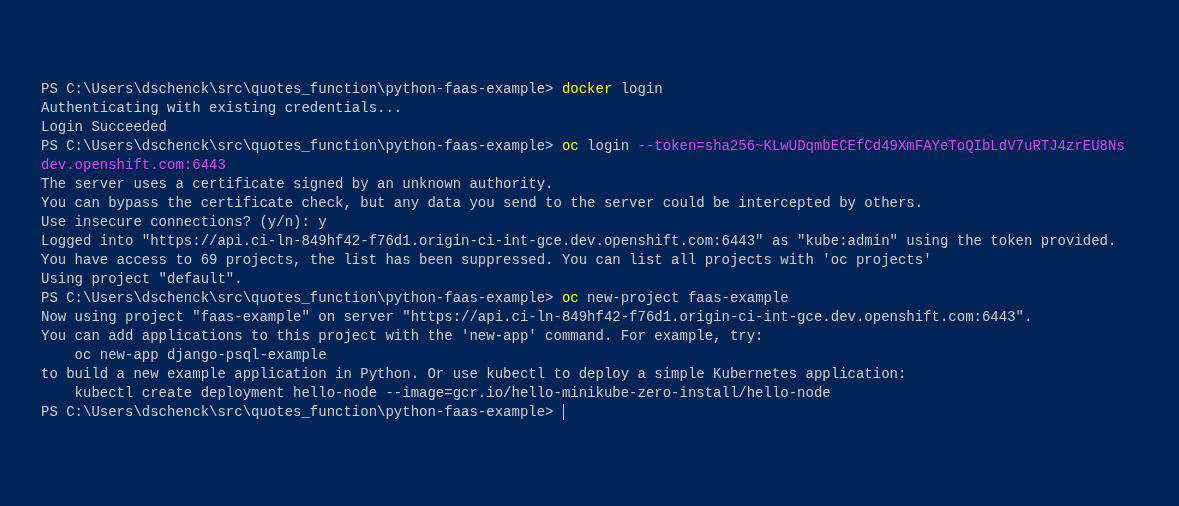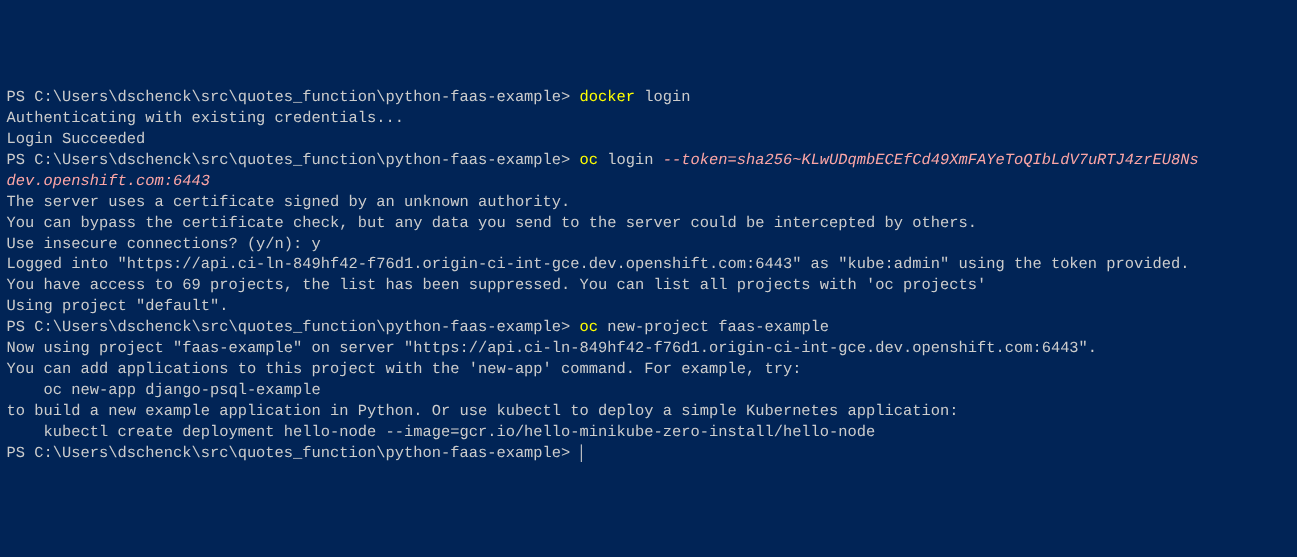--- a/index.html
+++ b/index.html
@@ -22,25 +22,25 @@
     .prompt {
       color: #cccccc;
     }
     .cmd-yellow {
       color: #ffff00;
     }
     .cmd-args {
       color: #cccccc;
     }
     .dimmed {
-      color: #fca5a5;
-      font-style: italic;
+      color: #d946ef;
     }
     .line {
       display: block;
+      margin-left: 35px;
     }
     .cursor {
       display: inline-block;
       width: 1px;
       height: 16px;
       background-color: #cccccc;
       vertical-align: text-bottom;
       margin-left: 1px;
     }
   </style>

